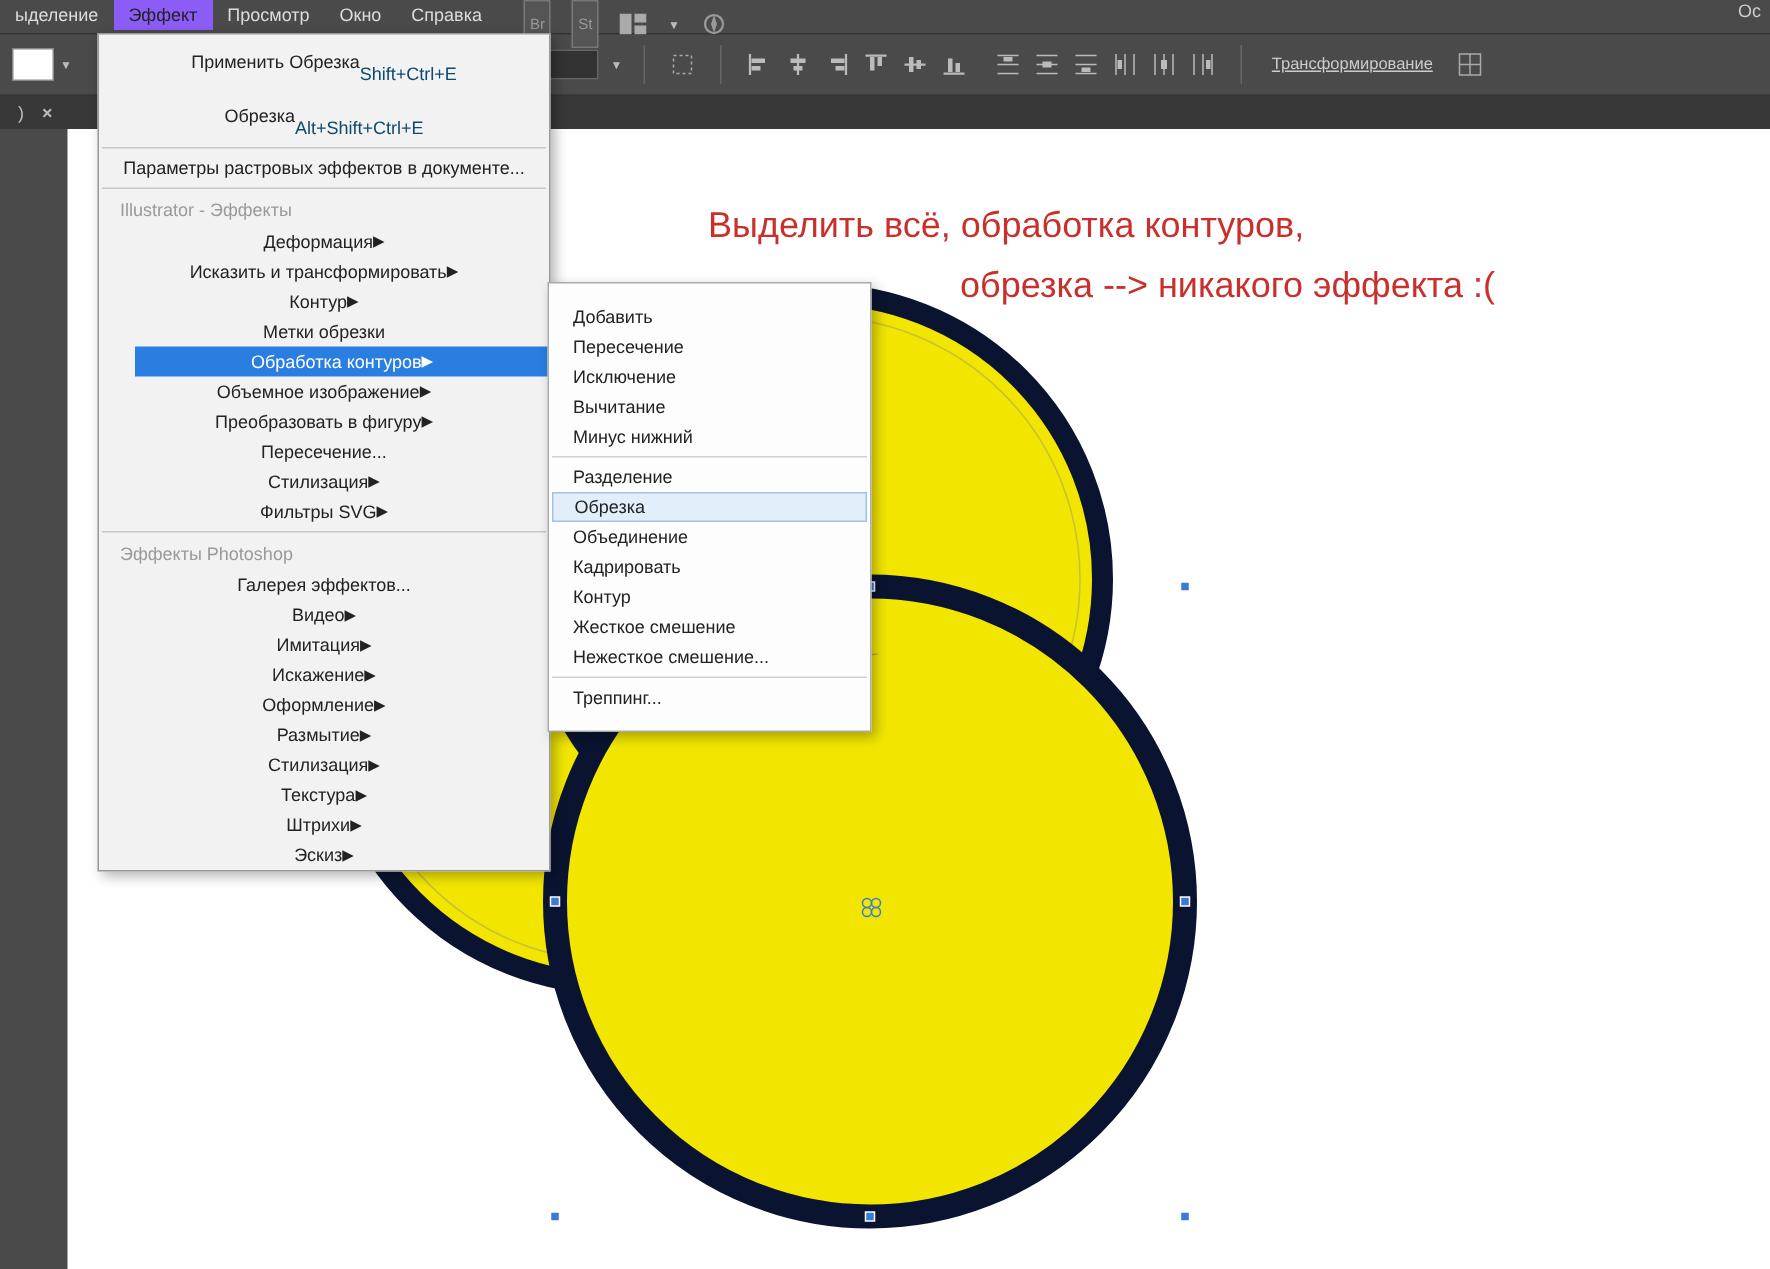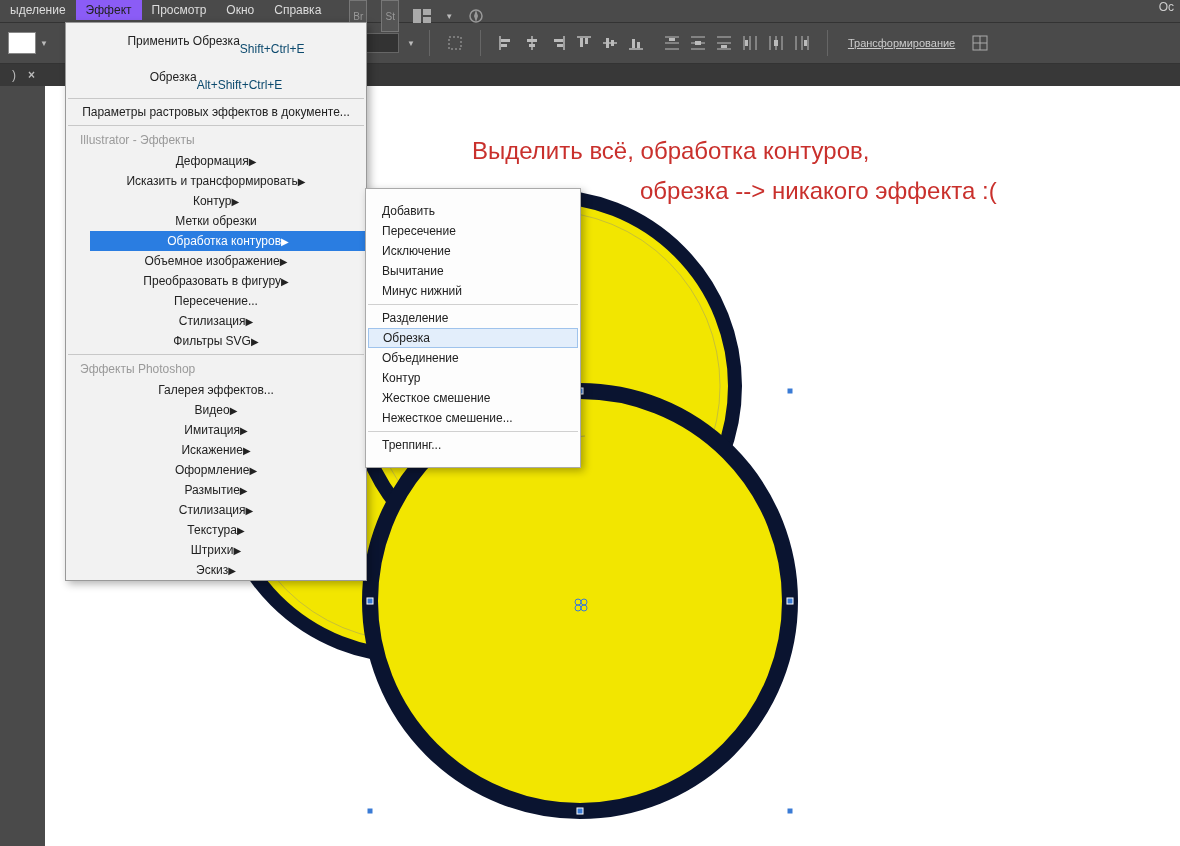--- a/index.html
+++ b/index.html
@@ -371,18 +371,19 @@
 <div class="submenu" id="sub-list">
     <div class="srow">Добавить</div>
     <div class="srow">Пересечение</div>
     <div class="srow">Исключение</div>
     <div class="srow">Вычитание</div>
     <div class="srow">Минус нижний</div>
     <div class="ssep"></div>
     <div class="srow">Разделение</div>
     <div class="srow hl">Обрезка</div>
     <div class="srow">Объединение</div>
+    <div class="srow">Кадрировать</div>
     <div class="srow">Контур</div>
     <div class="srow">Жесткое смешение</div>
     <div class="srow">Нежесткое смешение...</div>
     <div class="ssep"></div>
     <div class="srow">Треппинг...</div>
   </div>
 
 </body></html>

